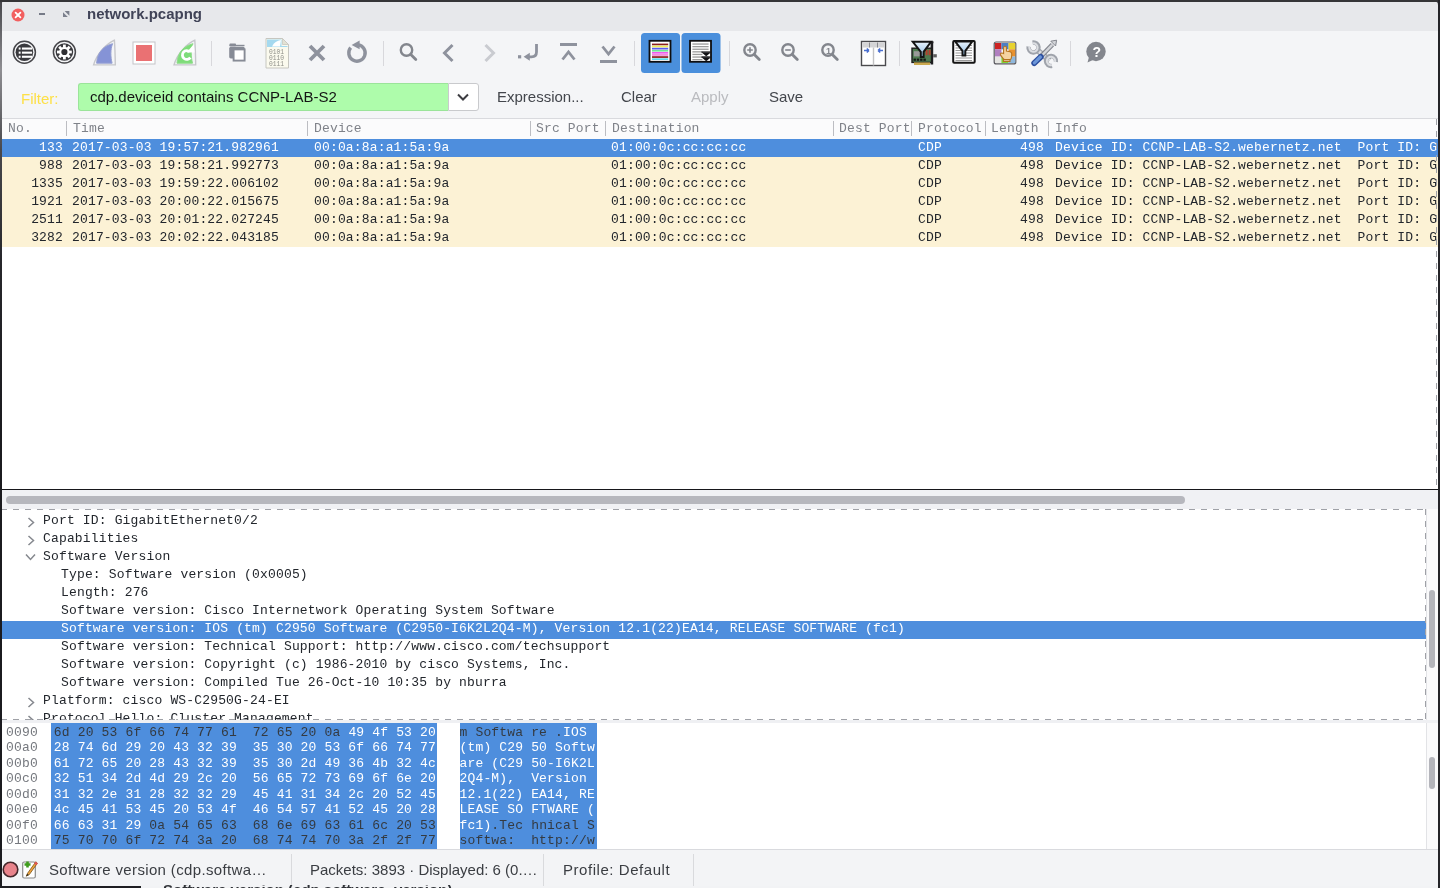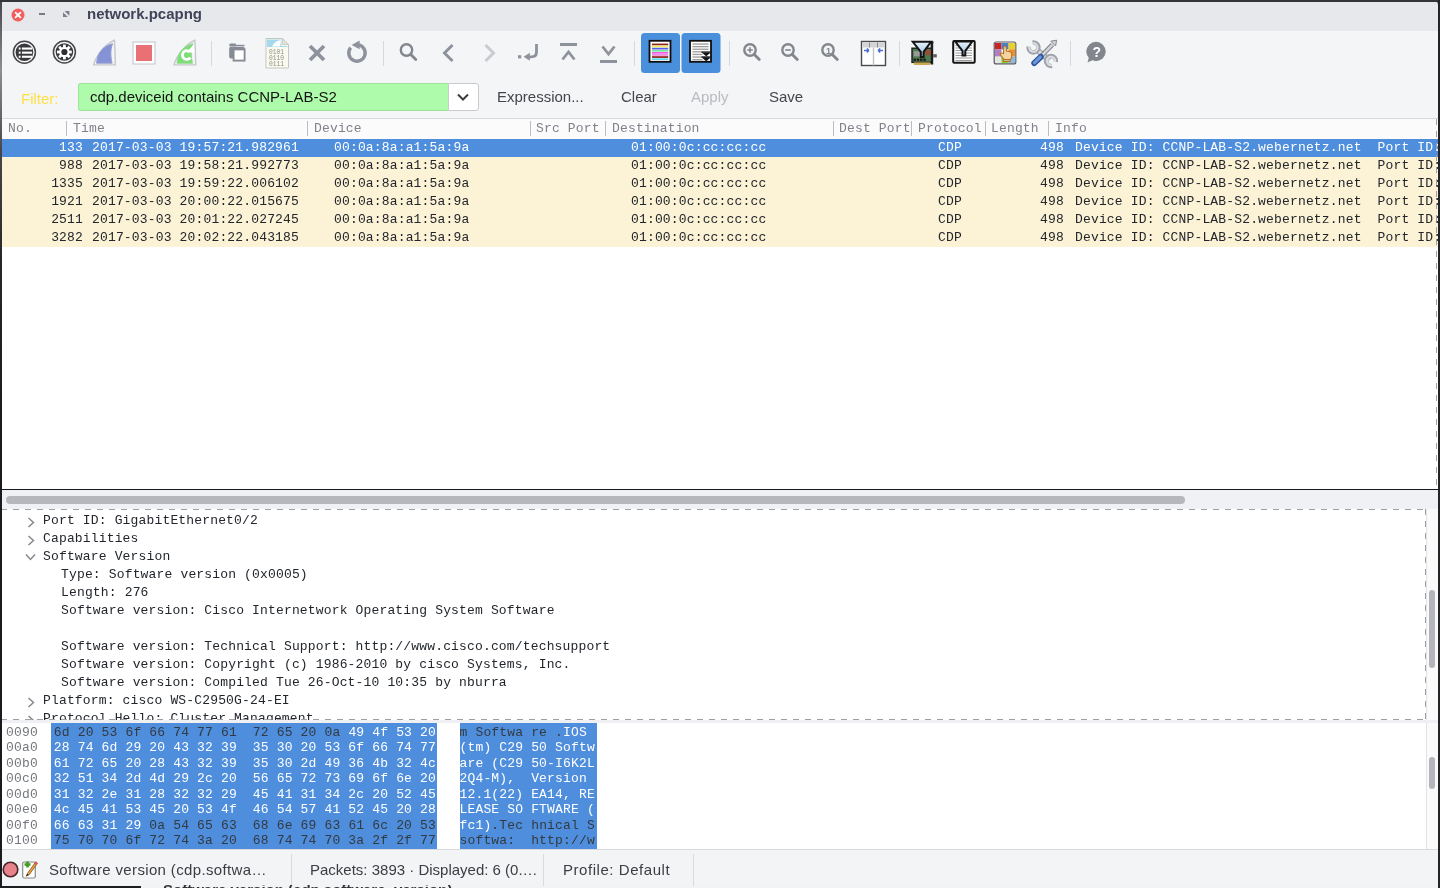--- a/index.html
+++ b/index.html
@@ -15,21 +15,21 @@
   #toolbar{left:1px;top:31px;width:1437px;height:47px;background:#f4f5f7;}
   #filterbar{left:1px;top:78px;width:1437px;height:40px;background:#f4f5f7;border-bottom:1px solid #d9dade;}
   .fbtn{position:absolute;top:10px;font-size:15px;color:#43464c;}
   
   #plheader{left:1px;top:119px;width:1437px;height:20px;background:#fbfbfc;border-bottom:1px solid #d9dade;}
   .hsep{position:absolute;top:2px;width:1px;height:15px;background:#bcbdc2;}
   .hlbl{position:absolute;top:2px;font-family:"Liberation Mono",monospace;font-size:13px;color:#7f8289;white-space:pre;letter-spacing:0.16px;}
   #plrows{left:1px;top:139px;width:1437px;height:350px;background:#fff;}
   .prow{position:absolute;left:0;width:1437px;height:18px;background:#fcf2d5;color:#22262c;}
   .prow.sel{background:#4e8edd;color:#fff;}
-  .pc{position:absolute;top:1px;white-space:pre;font-family:"Liberation Mono",monospace;font-size:13px;letter-spacing:0.16px;margin-left:20px;}
+  .pc{position:absolute;top:1px;white-space:pre;font-family:"Liberation Mono",monospace;font-size:13px;letter-spacing:0.16px;}
   
   #hscroll{left:1px;top:490px;width:1437px;height:19px;background:#f0f1f4;}
   #hthumb{left:5px;top:6px;width:1179px;height:8px;border-radius:4px;background:#b6b7bd;}
   
   #details{left:1px;top:509px;width:1425px;height:211px;background:#fff;overflow:hidden;}
   #detlane{left:1426px;top:509px;width:12px;height:211px;background:#fafafb;border-left:1px solid #e2e3e6;}
   #detthumb{left:1429px;top:590px;width:6px;height:78px;border-radius:3px;background:#b4b5bb;}
   .dline{position:absolute;left:0;width:1425px;height:18px;white-space:pre;font-family:"Liberation Mono",monospace;font-size:13px;color:#22262c;letter-spacing:0.16px;}
   .dline.sel{background:#4e8edd;color:#fff;}
   .darr{position:absolute;}
@@ -382,20 +382,21 @@
 <div class="abs" id="hscroll">
     <div class="abs" id="hthumb"></div>
   </div>
 <div class="abs" id="details">
   <div class="dline" style="top:4px;left:42px">Port ID: GigabitEthernet0/2</div>
   <div class="dline" style="top:22px;left:42px">Capabilities</div>
   <div class="dline" style="top:40px;left:42px">Software Version</div>
   <div class="dline" style="top:58px;left:60px">Type: Software version (0x0005)</div>
   <div class="dline" style="top:76px;left:60px">Length: 276</div>
   <div class="dline" style="top:94px;left:60px">Software version: Cisco Internetwork Operating System Software</div>
+  <div class="dline sel" style="top:112px;left:0"><span style="margin-left:60px">Software version: IOS (tm) C2950 Software (C2950-I6K2L2Q4-M), Version 12.1(22)EA14, RELEASE SOFTWARE (fc1)</span></div>
   <div class="dline" style="top:130px;left:60px">Software version: Technical Support: http://www.cisco.com/techsupport</div>
   <div class="dline" style="top:148px;left:60px">Software version: Copyright (c) 1986-2010 by cisco Systems, Inc.</div>
   <div class="dline" style="top:166px;left:60px">Software version: Compiled Tue 26-Oct-10 10:35 by nburra</div>
   <div class="dline" style="top:184px;left:42px">Platform: cisco WS-C2950G-24-EI</div>
   <div class="dline" style="top:202px;left:42px">Protocol Hello: Cluster Management</div>
   <svg class="darr" style="left:26px;top:8px" width="8" height="11" viewBox="0 0 8 11">
       <path d="M1.5 1 L6.5 5.5 L1.5 10" fill="none" stroke="#85888e" stroke-width="1.5"></path>
     </svg>
   <svg class="darr" style="left:26px;top:26px" width="8" height="11" viewBox="0 0 8 11">
       <path d="M1.5 1 L6.5 5.5 L1.5 10" fill="none" stroke="#85888e" stroke-width="1.5"></path>

